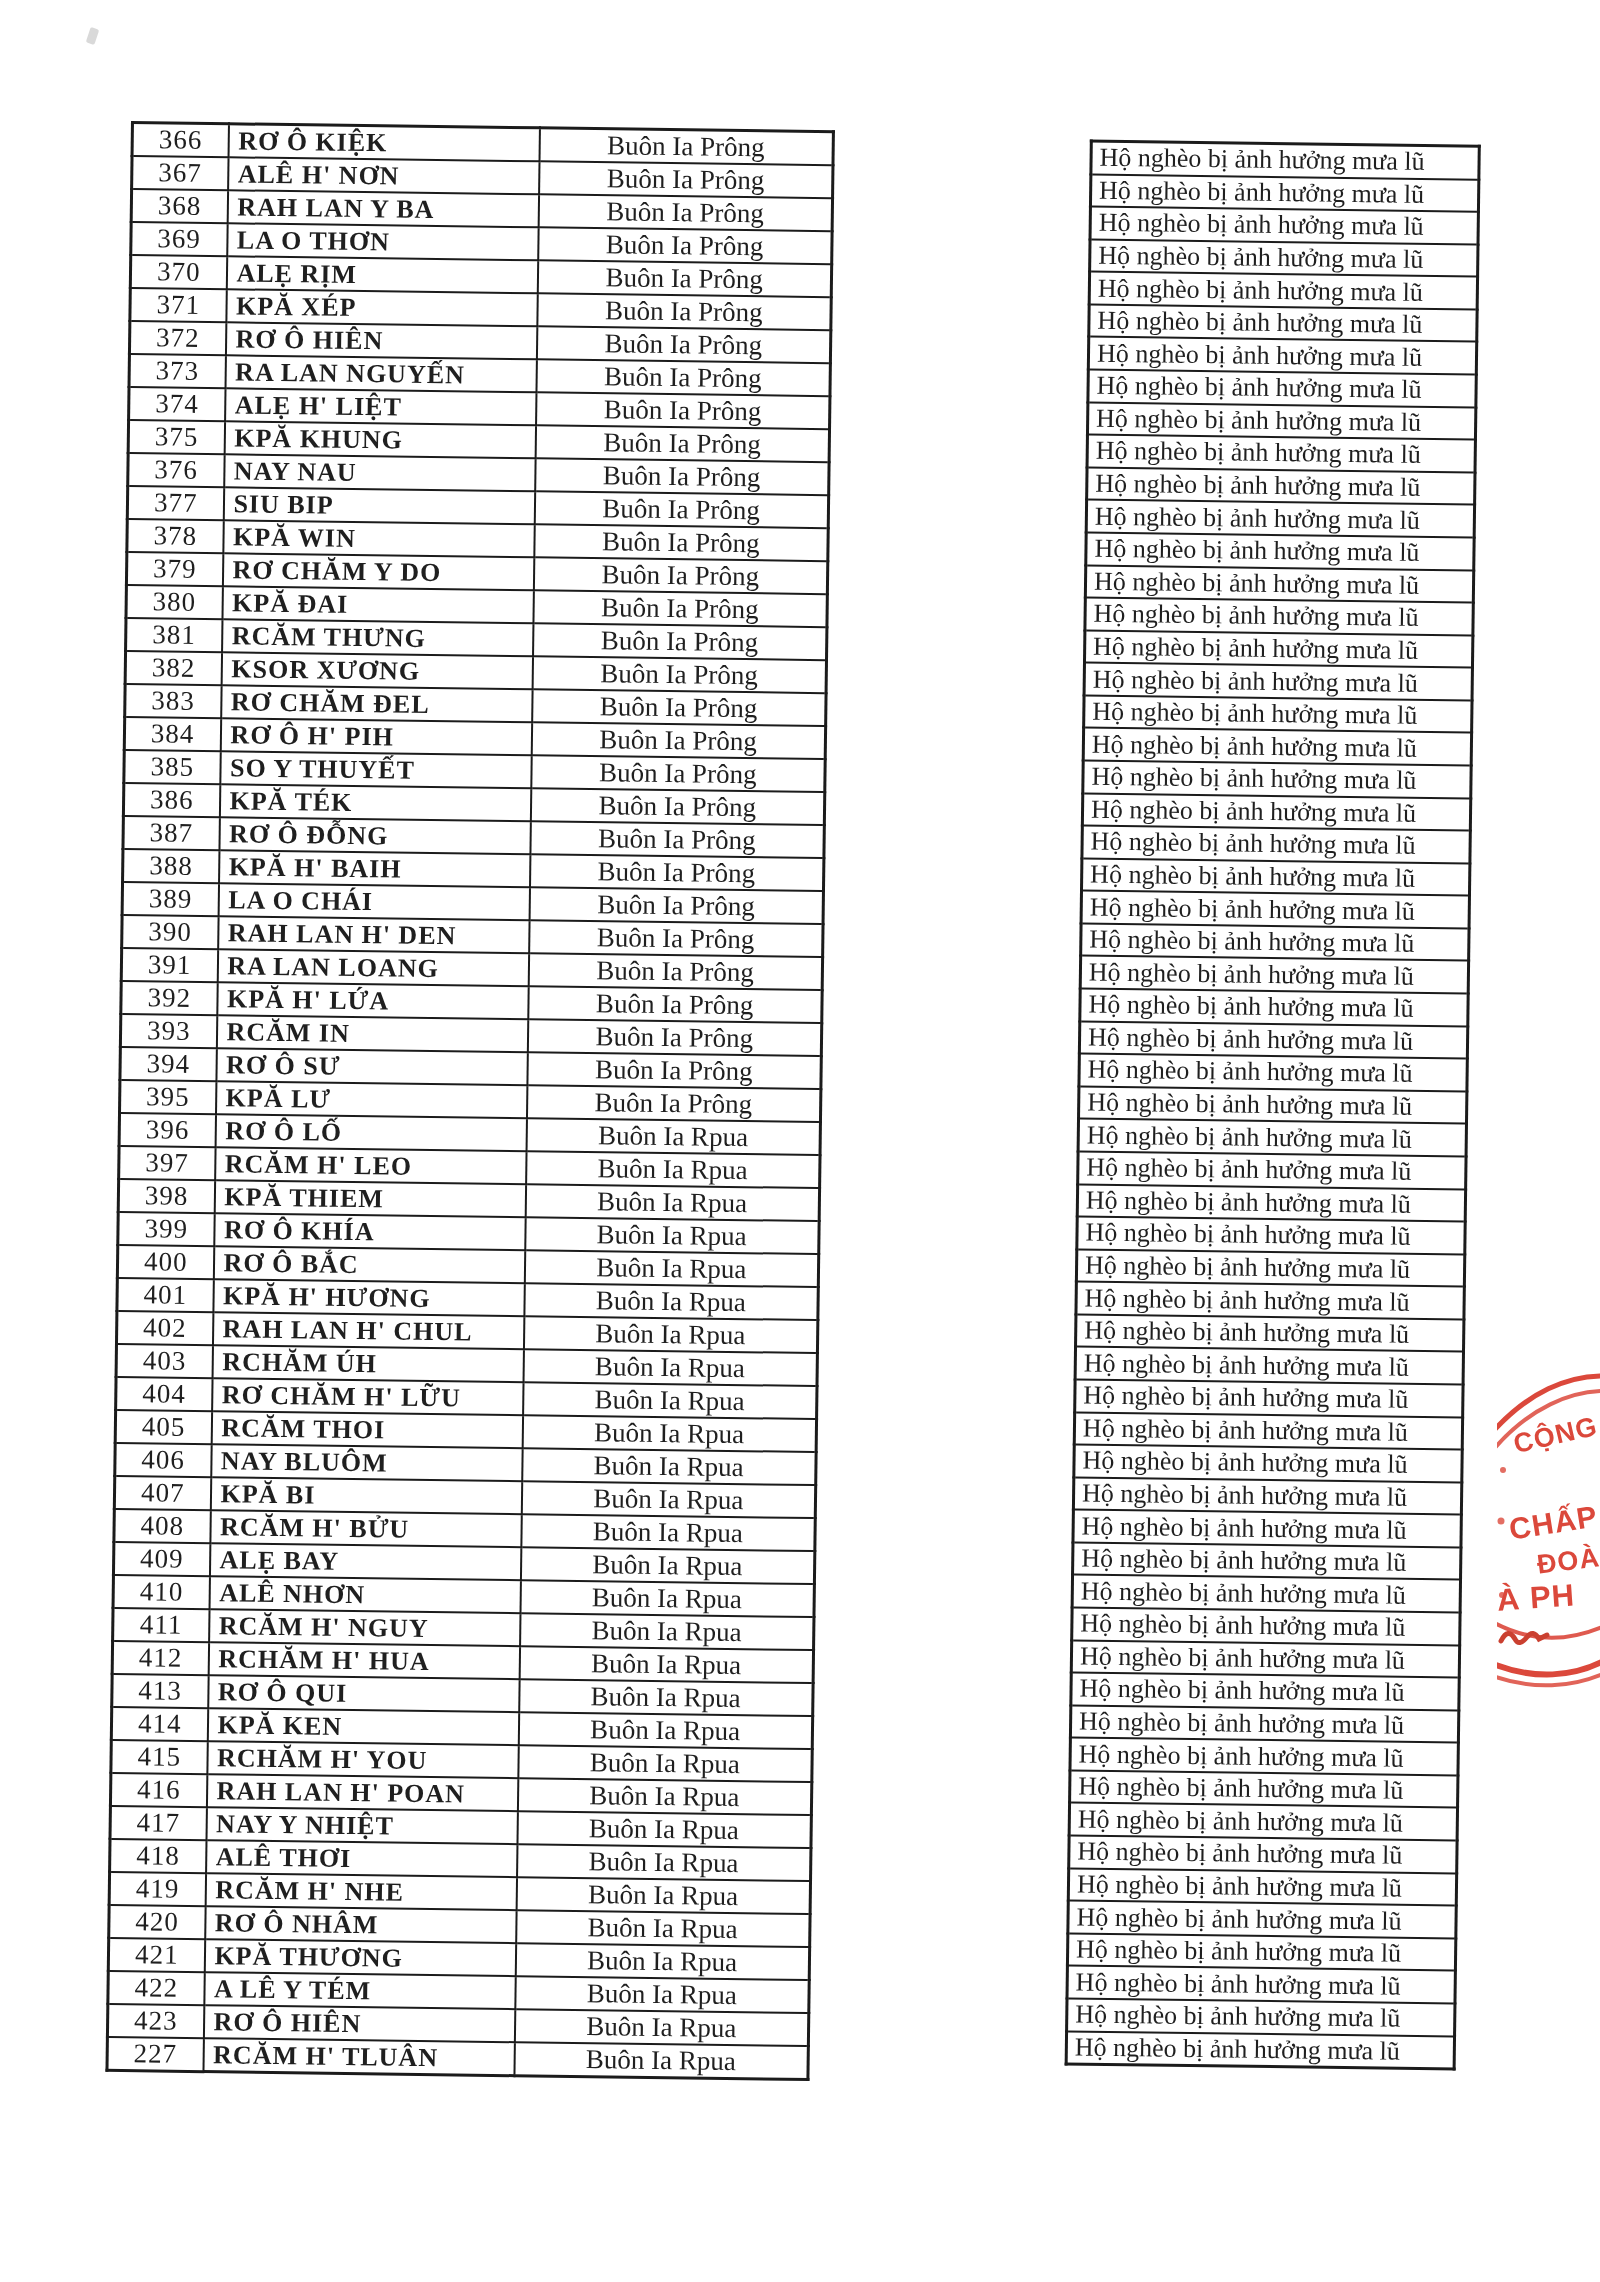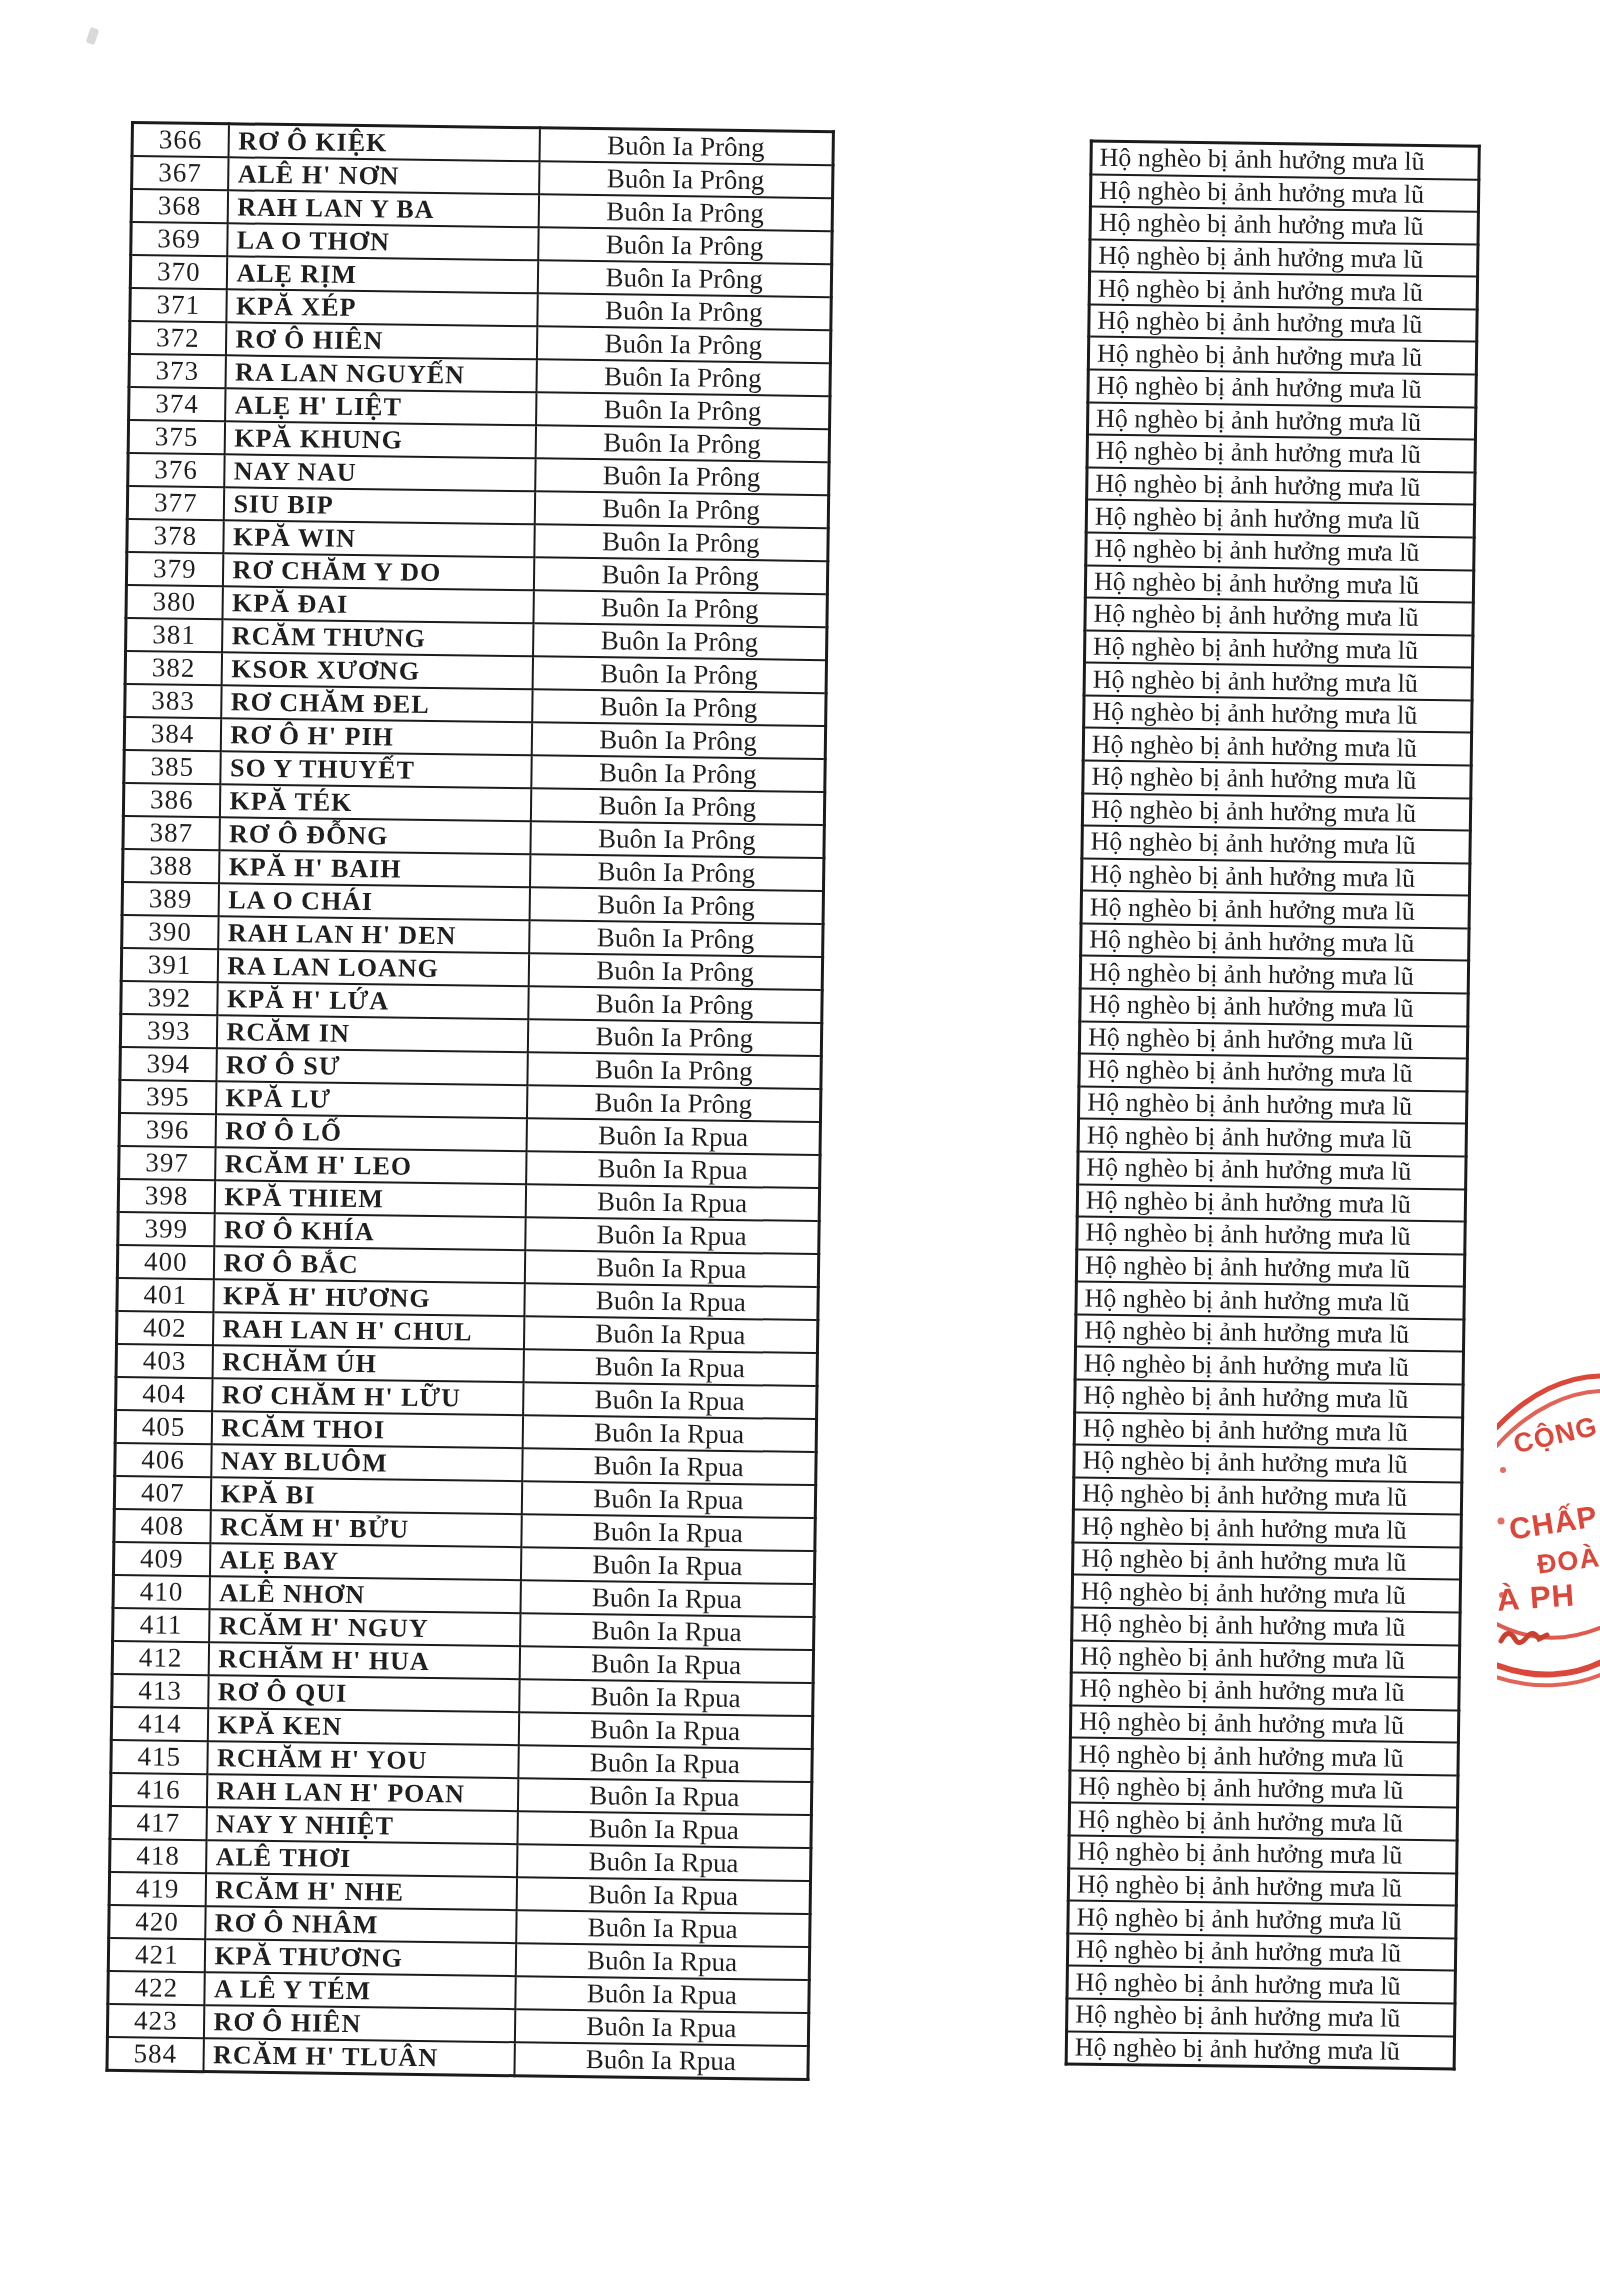--- a/index.html
+++ b/index.html
@@ -341,21 +341,21 @@
             <td class="no">422</td>
             <td class="name">A LÊ Y TÉM</td>
             <td class="village">Buôn Ia Rpua</td>
           </tr>
           <tr>
             <td class="no">423</td>
             <td class="name">RƠ Ô HIÊN</td>
             <td class="village">Buôn Ia Rpua</td>
           </tr>
           <tr>
-            <td class="no">584</td>
+            <td class="no">227</td>
             <td class="name">RCĂM H' TLUÂN</td>
             <td class="village">Buôn Ia Rpua</td>
           </tr>
         </tbody>
     </table>
 
     <table class="notes">
       <colgroup>
           <col style="width:388px">
         </colgroup>

